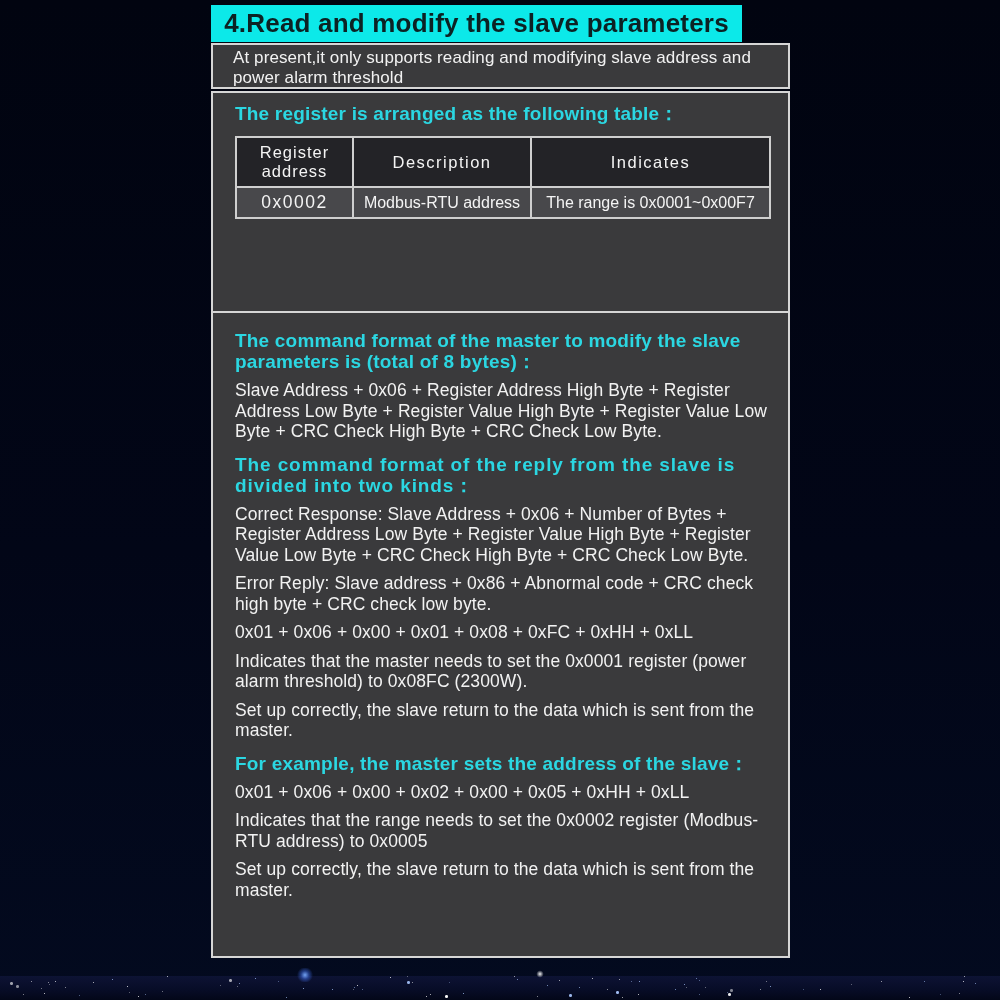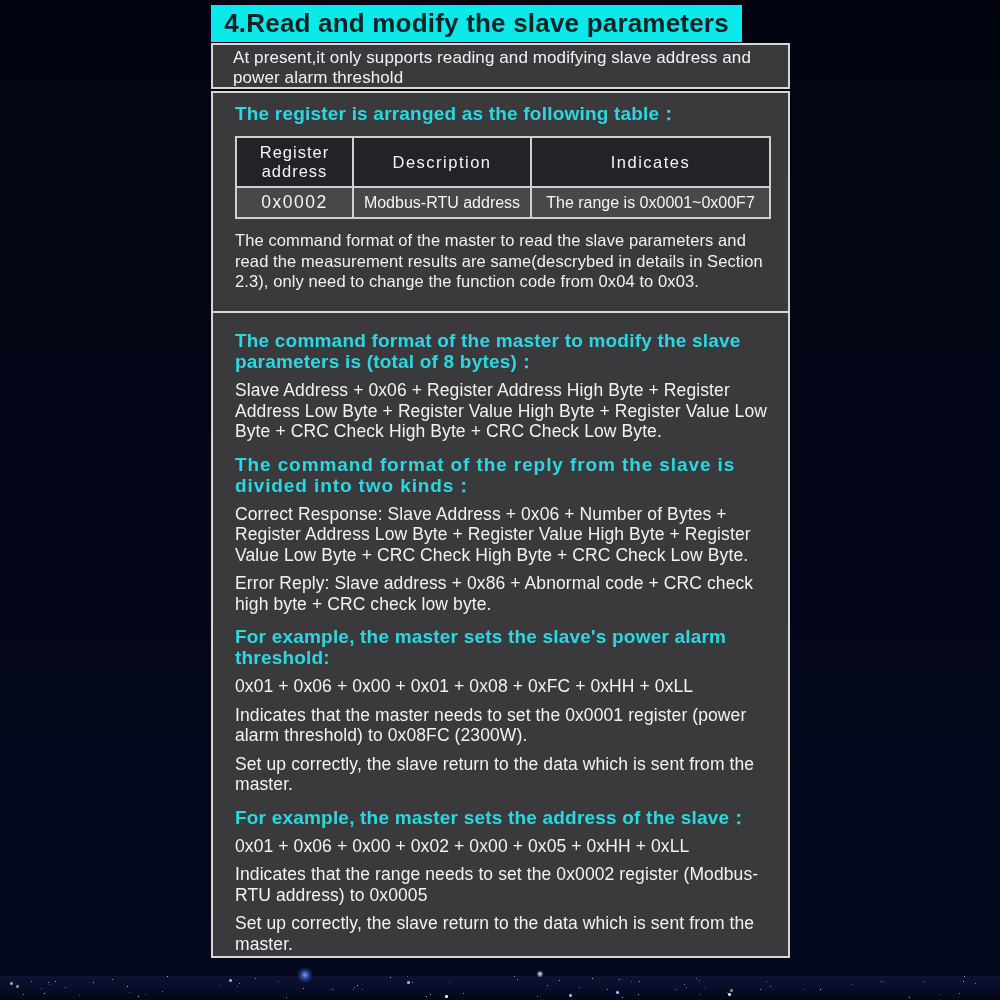--- a/index.html
+++ b/index.html
@@ -127,32 +127,30 @@
         </tr>
       </thead>
       <tbody>
         <tr>
           <td class="addr">0x0002</td>
           <td>Modbus-RTU address</td>
           <td>The range is 0x0001~0x00F7</td>
         </tr>
       </tbody>
     </table>
-    <p class="note">The command format of the master to read the slave parameters and read the measurement results are same(descrybed in details in Section 2.3), only need to change the function code from 0x04 to 0x03.</p>
   </section>
 
   <section class="panel panel-command">
     <h2 class="cyan">The command format of the master to modify the slave parameters is (total of 8 bytes)：</h2>
     <p class="body">Slave Address + 0x06 + Register Address High Byte + Register Address Low Byte + Register Value High Byte + Register Value Low Byte + CRC Check High Byte + CRC Check Low Byte.</p>
 
     <h2 class="cyan spaced">The command format of the reply from the slave is divided into two kinds：</h2>
     <p class="body">Correct Response: Slave Address + 0x06 + Number of Bytes + Register Address Low Byte + Register Value High Byte + Register Value Low Byte + CRC Check High Byte + CRC Check Low Byte.</p>
     <p class="body">Error Reply: Slave address + 0x86 + Abnormal code + CRC check high byte + CRC check low byte.</p>
 
-    <h2 class="cyan">For example, the master sets the slave's power alarm threshold:</h2>
     <p class="body">0x01 + 0x06 + 0x00 + 0x01 + 0x08 + 0xFC + 0xHH + 0xLL</p>
     <p class="body">Indicates that the master needs to set the 0x0001 register (power alarm threshold) to 0x08FC (2300W).</p>
     <p class="body">Set up correctly, the slave return to the data which is sent from the master.</p>
 
     <h2 class="cyan">For example, the master sets the address of the slave：</h2>
     <p class="body">0x01 + 0x06 + 0x00 + 0x02 + 0x00 + 0x05 + 0xHH + 0xLL</p>
     <p class="body">Indicates that the range needs to set the 0x0002 register (Modbus-RTU address) to 0x0005</p>
     <p class="body">Set up correctly, the slave return to the data which is sent from the master.</p>
   </section>
 

